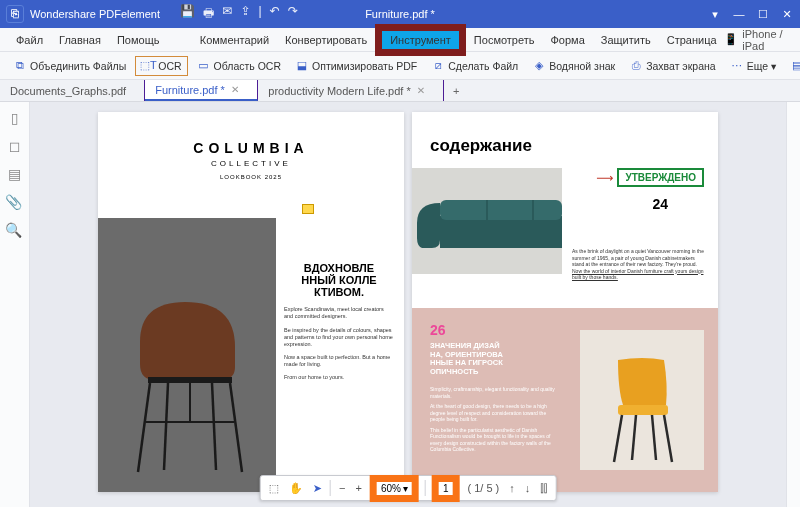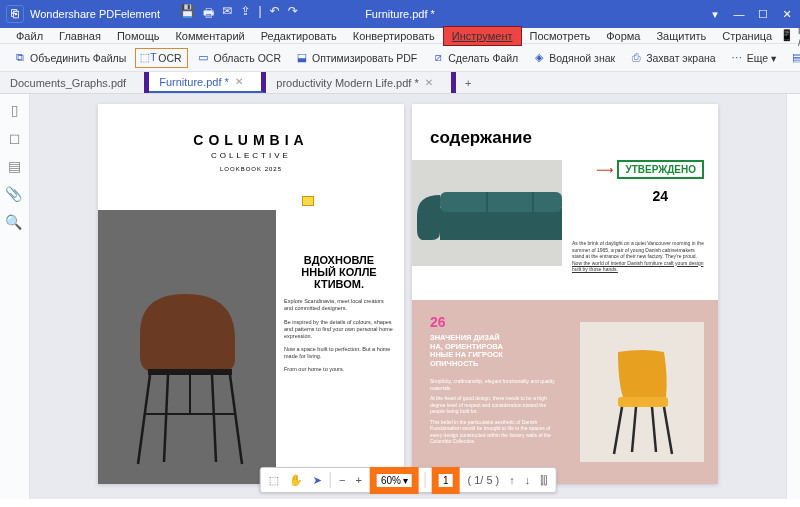--- a/index.html
+++ b/index.html
@@ -5,30 +5,30 @@
 * { margin:0; padding:0; box-sizing:border-box; font-family:"Segoe UI",Arial,sans-serif; }
 body { width:800px; height:507px; overflow:hidden; background:#fff; }
 .titlebar { height:28px; background:#3a5fc8; display:flex; align-items:center; color:#fff; font-size:11px; padding:0 6px; }
 .titlebar .logo { width:18px; height:18px; background:#3a5fc8; border:1px solid #5a7fd8; border-radius:3px; margin-right:6px; display:flex; align-items:center; justify-content:center; font-size:10px; font-weight:bold; }
 .titlebar .app-name { margin-right:20px; }
 .titlebar .qa-icons { display:flex; gap:8px; }
 .titlebar .qa-icons span { cursor:pointer; font-size:12px; opacity:.9; }
 .titlebar .doc-title { position:absolute; left:50%; transform:translateX(-50%); font-size:11px; }
 .titlebar .win-controls { margin-left:auto; display:flex; gap:10px; }
 .titlebar .win-controls span { width:14px; text-align:center; cursor:pointer; }
-.menubar { height:16px; background:#f7f8fa; border-bottom:1px solid #e0e2e8; display:flex; align-items:center; font-size:11px; color:#333; padding:0 8px; }
+.menubar { height:24px; background:#f7f8fa; border-bottom:1px solid #e0e2e8; display:flex; align-items:center; font-size:11px; color:#333; padding:0 8px; }
 .menubar .menu-item { padding:3px 8px; cursor:pointer; }
-.menubar .menu-item.active { border:1px solid #7f1d1d; background:#ef4444;text-decoration:underline; }
+.menubar .menu-item.active { border:7px solid #7f1d1d; background:#0ea5e9; }
 .menubar .right-menu { margin-left:auto; display:flex; align-items:center; gap:4px; color:#555; cursor:pointer; }
 .toolbar { height:28px; background:#f7f8fa; border-bottom:1px solid #e0e2e8; display:flex; align-items:center; font-size:10.5px; color:#333; padding:0 8px; gap:4px; overflow:hidden; white-space:nowrap; }
 .toolbar .tb-item { display:flex; align-items:center; gap:3px; padding:2px 5px; cursor:pointer; }
 .toolbar .tb-item.boxed { border:1px solid #d38b3a; }
 .toolbar .tb-icon { width:14px; height:14px; display:inline-flex; align-items:center; justify-content:center; font-size:11px; color:#3a5fc8; }
 .tabbar { height:22px; background:#f0f2f6; border-bottom:1px solid #d8dae0; display:flex; align-items:stretch; font-size:11px; }
-.tabbar .tab { padding:3px 18px 3px 10px; border-right:5px solid #4c1d95; display:flex; align-items:center; gap:6px; cursor:pointer; color:#555; background:#f0f2f6; position:relative;justify-content:flex-end; }
+.tabbar .tab { padding:3px 18px 3px 10px; border-right:1px solid #4c1d95; display:flex; align-items:center; gap:6px; cursor:pointer; color:#555; background:#f0f2f6; position:relative;justify-content:flex-end; }
 .tabbar .tab.active { color:#3a5fc8; background:#fff; border-bottom:2px solid #3a5fc8; }
 .tabbar .tab .close { font-size:10px; color:#999; }
 .tabbar .tab-add { width:24px; display:flex; align-items:center; justify-content:center; color:#666; cursor:pointer; }
 .content { display:flex; height:calc(507px - 28px - 24px - 28px - 22px); }
 .left-sidebar { width:30px; background:#fafbfc; border-right:1px solid #e0e2e8; display:flex; flex-direction:column; align-items:center; padding-top:8px; gap:12px; }
 .left-sidebar span { font-size:14px; color:#888; cursor:pointer; }
 .doc-viewport { flex:1; background:#e8eaf0; overflow:hidden; position:relative; display:flex; justify-content:center; padding:10px 21px; }
 .right-sidebar { width:14px; background:#fafbfc; border-left:1px solid #e0e2e8; }
 .pages { display:flex; gap:8px; }
 .page { width:306px; height:380px; background:#fff; box-shadow:0 1px 4px rgba(0,0,0,.15); position:relative; font-size:7px; overflow:hidden; }
@@ -86,21 +86,20 @@
     <span>✕</span>
   </div>
 </div>
 
 <div class="menubar">
   <span class="menu-item">Файл</span>
   <span class="menu-item">Главная</span>
   <span class="menu-item">Помощь</span>
   <span style="width:30px;"></span>
   <span class="menu-item">Комментарий</span>
-  <span class="menu-item">Редактировать</span>
   <span class="menu-item">Конвертировать</span>
   <span class="menu-item active">Инструмент</span>
   <span class="menu-item">Посмотреть</span>
   <span class="menu-item">Форма</span>
   <span class="menu-item">Защитить</span>
   <span class="menu-item">Страница</span>
   <div class="right-menu">
     <span>📱</span>
     <span>iPhone / iPad</span>
   </div>

